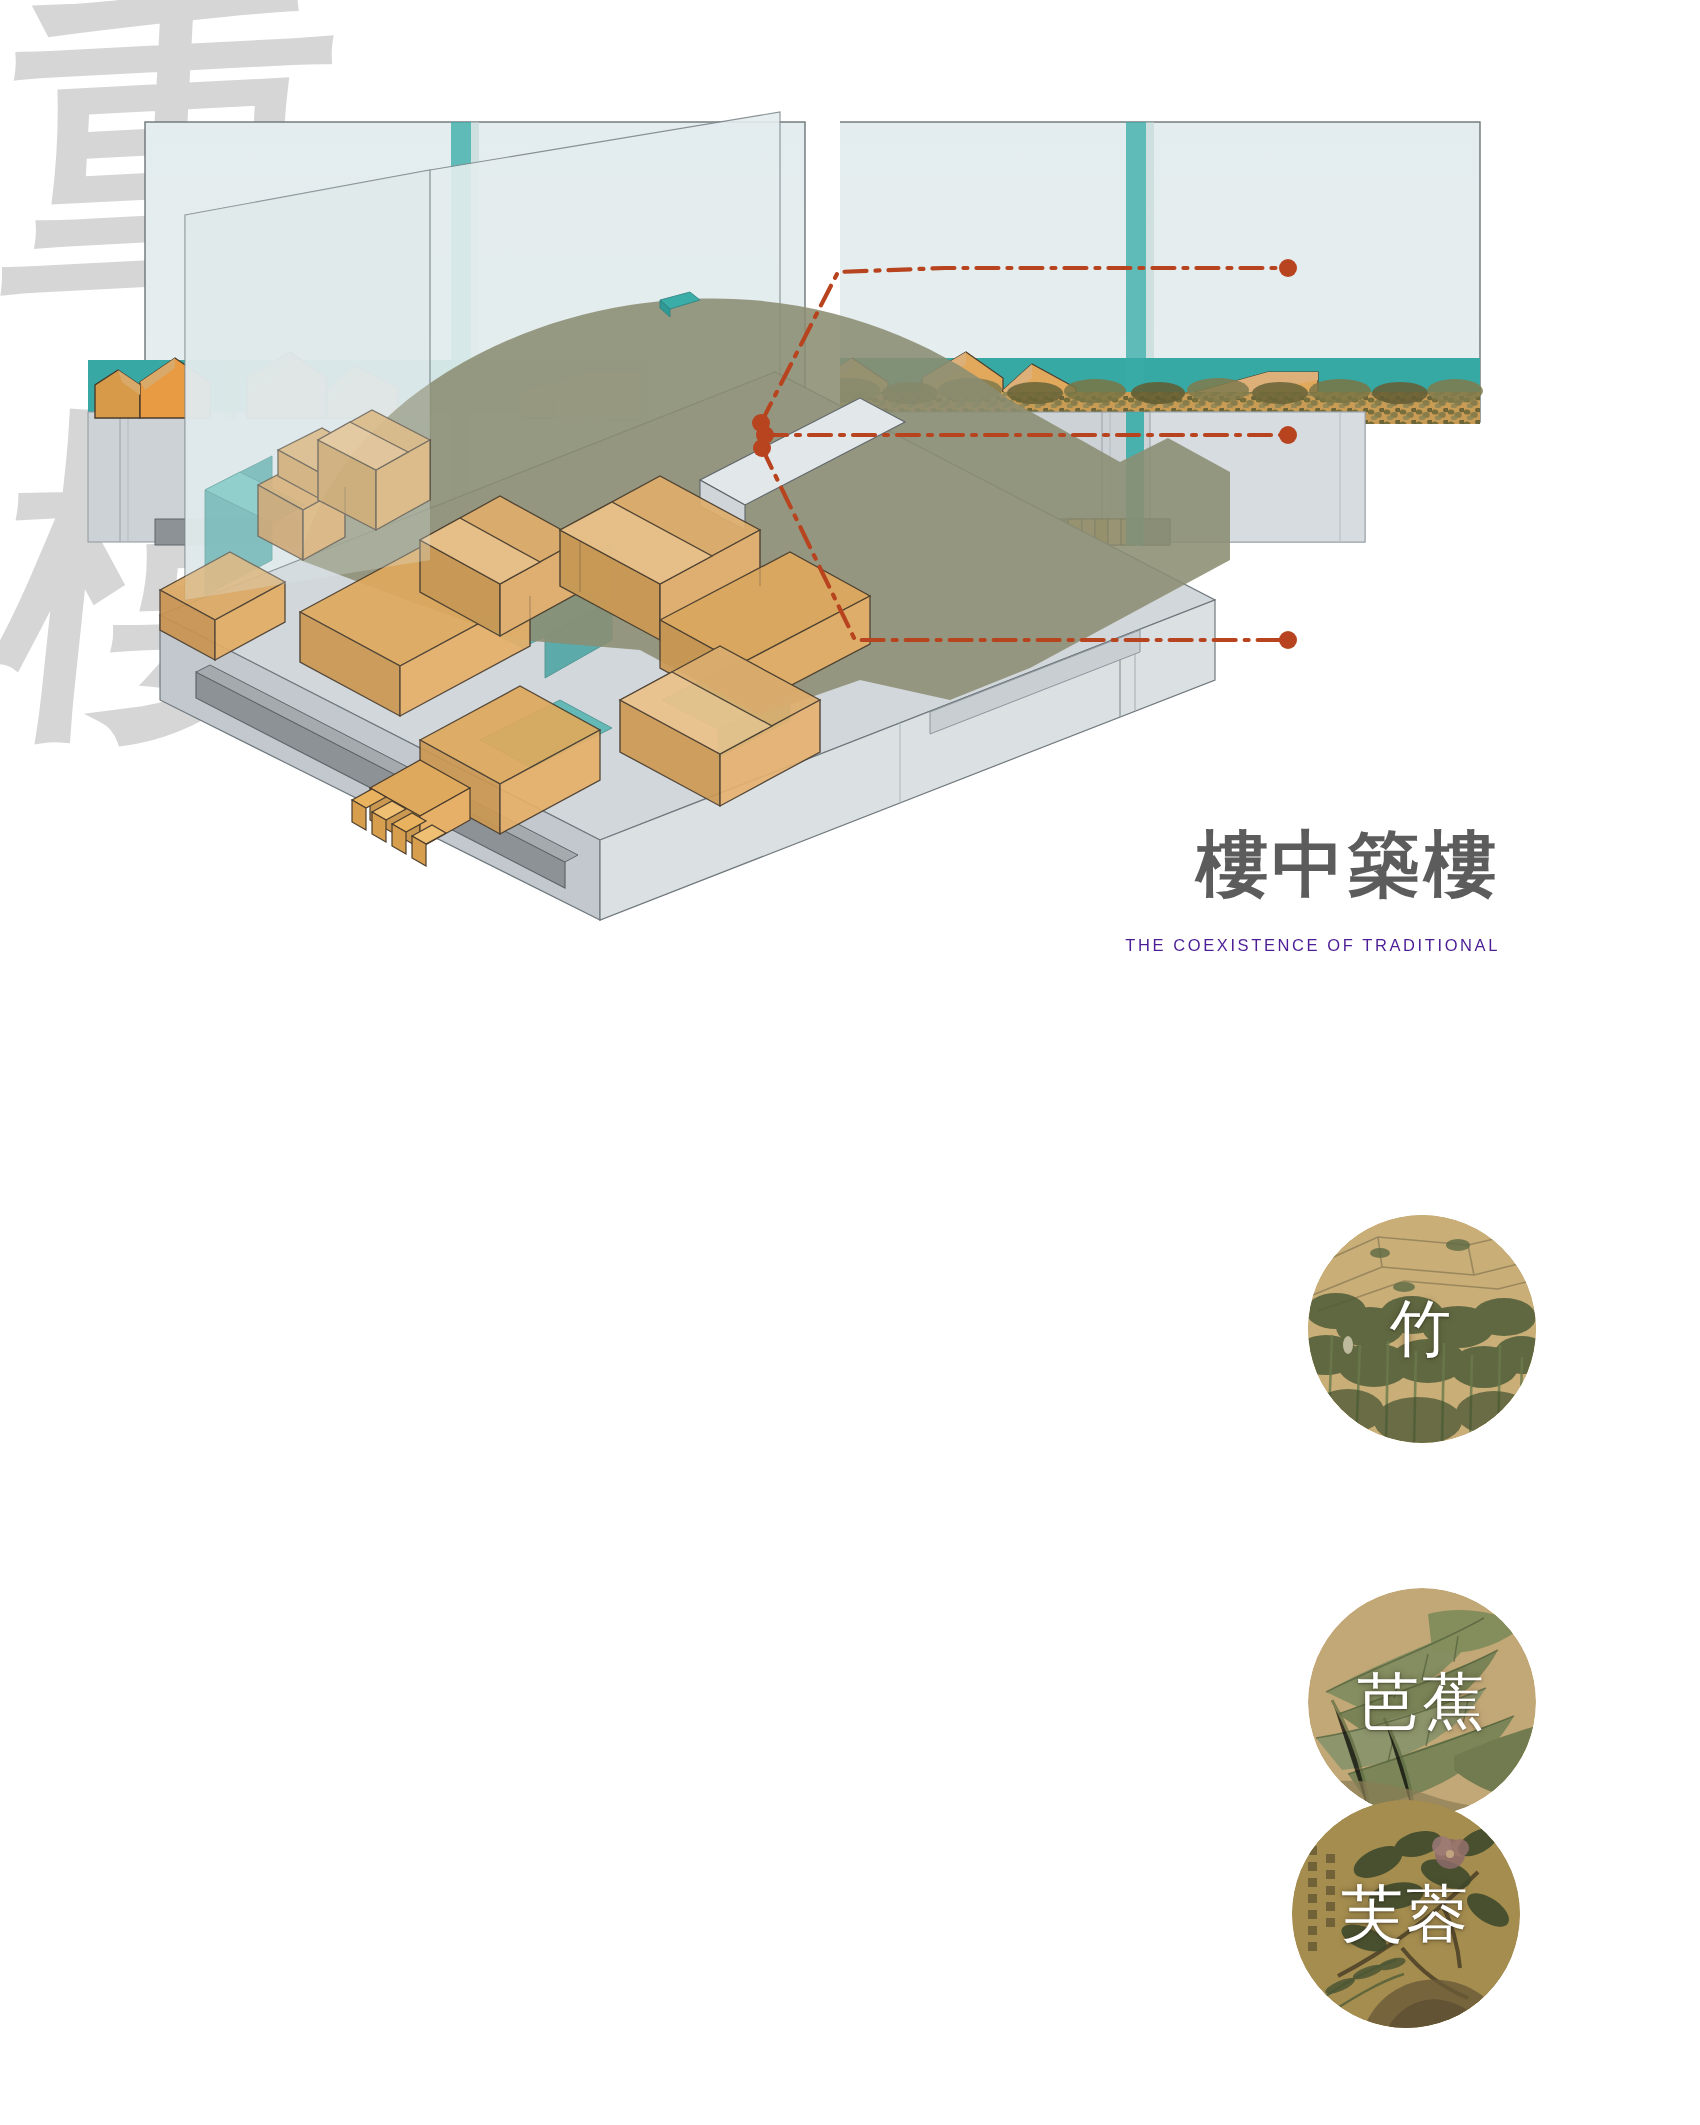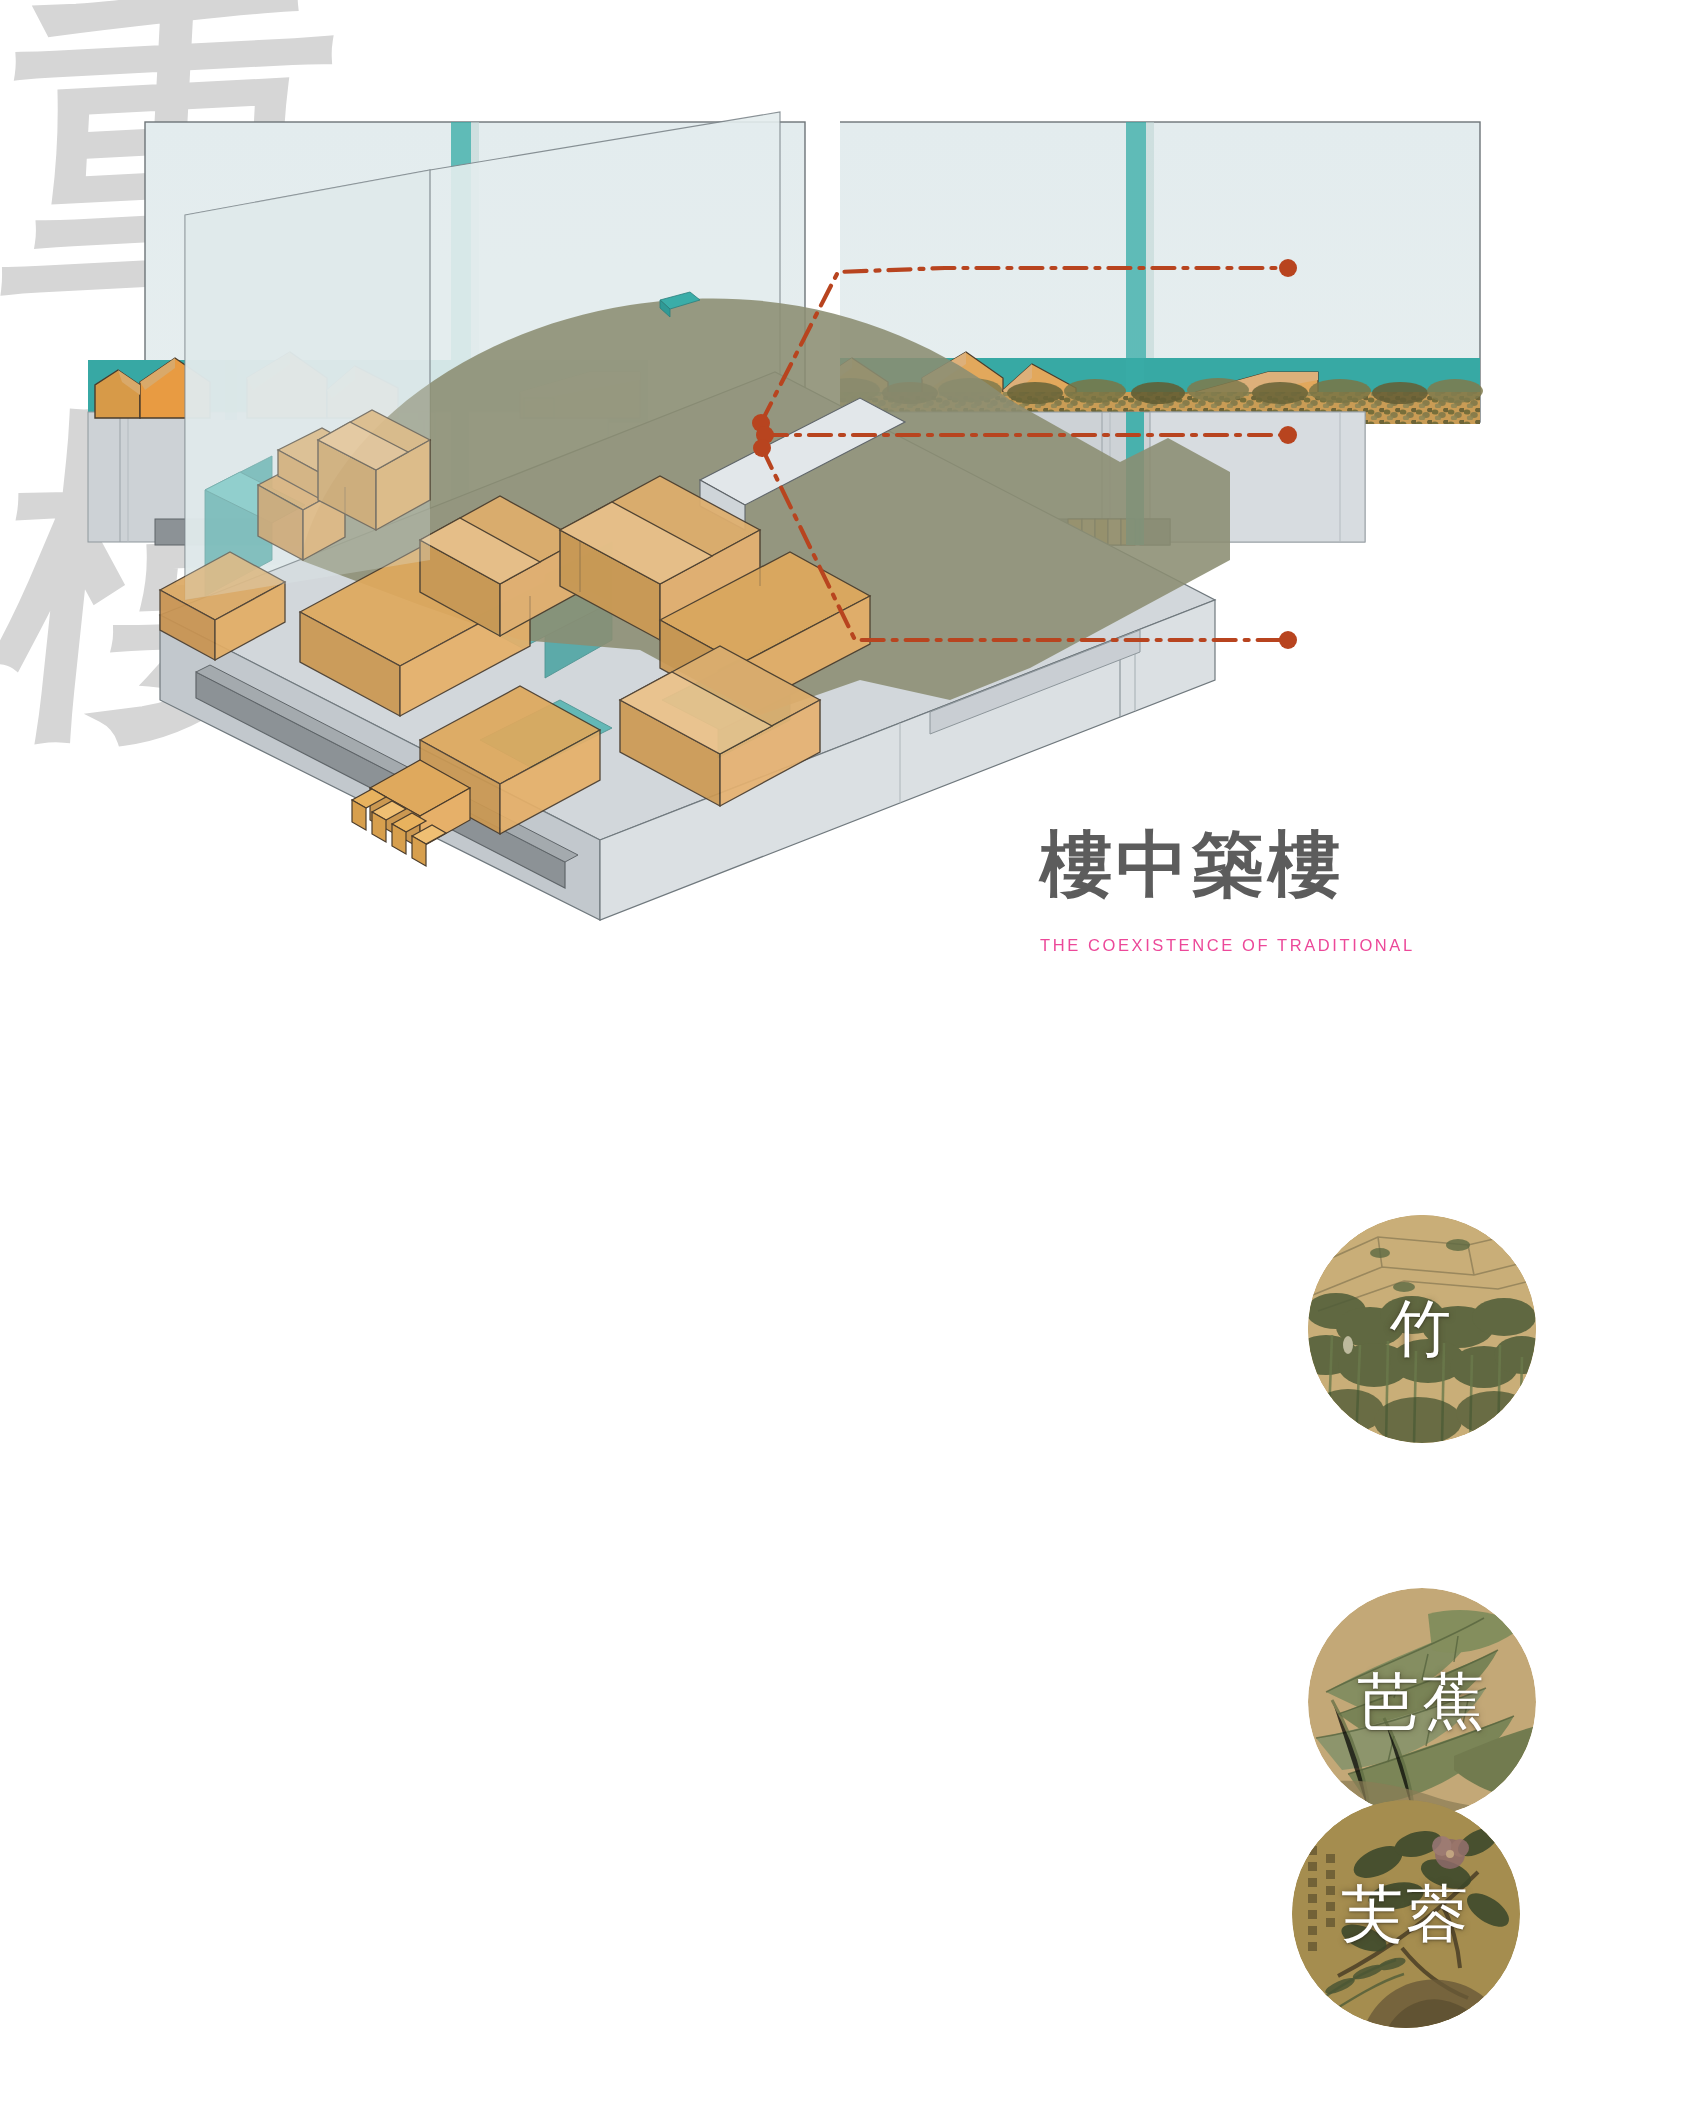--- a/index.html
+++ b/index.html
@@ -10,24 +10,24 @@
   
   .wm{position:absolute;color:#d6d6d6;font-family:"DejaVu Serif","Liberation Serif",serif;
       font-weight:700;line-height:.82;user-select:none;}
   .wm1{left:8px;top:10px;font-size:330px;transform:skewX(-6deg) rotate(-3deg);}
   .wm2{left:4px;top:430px;font-size:350px;transform:skewX(-8deg) rotate(-2deg);}
 
   
   .sec{position:absolute;}
 
   
-  .title-zone{position:absolute;text-align:left;}
+  .title-zone{position:absolute;text-align:right;}
   .title-cn{font-family:"DejaVu Serif","Liberation Serif",serif;font-weight:700;
             font-size:72px;letter-spacing:4px;color:#5c5c5c;line-height:1;}
-  .sub{font-size:16.5px;letter-spacing:2.6px;color:#ec4899;font-weight:400;line-height:2.15;}
+  .sub{font-size:16.5px;letter-spacing:2.6px;color:#4c1d95;font-weight:400;line-height:2.15;}
 
   
   .axo{position:absolute;left:0;top:1180;width:1700px;height:945px;}
   .axo svg{position:absolute;left:0;top:0;}
 
   
   .circ{position:absolute;width:228px;height:228px;border-radius:50%;overflow:hidden;
         display:flex;align-items:center;justify-content:center;}
   .circ .art{position:absolute;inset:0;}
   .circ .cap{position:relative;z-index:4;color:#ffffff;font-family:"DejaVu Serif","Liberation Serif",serif;

